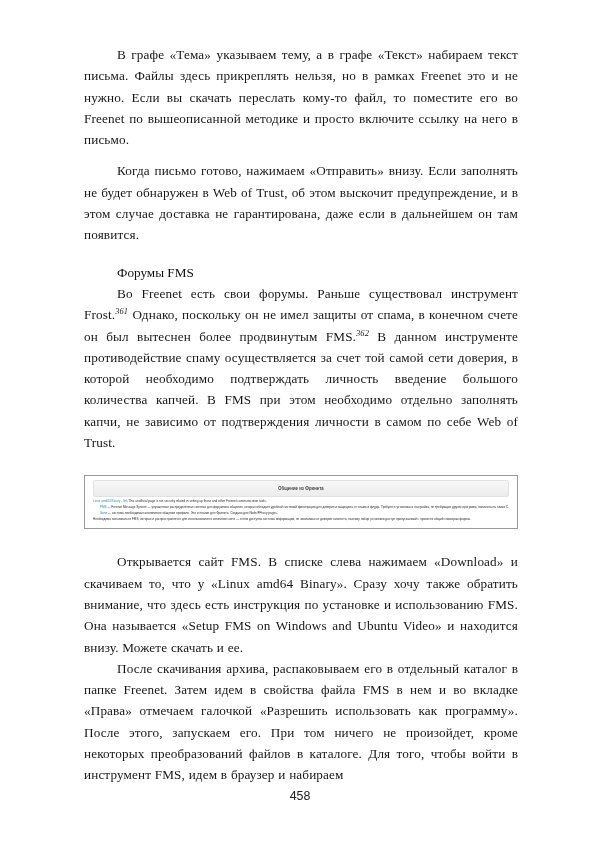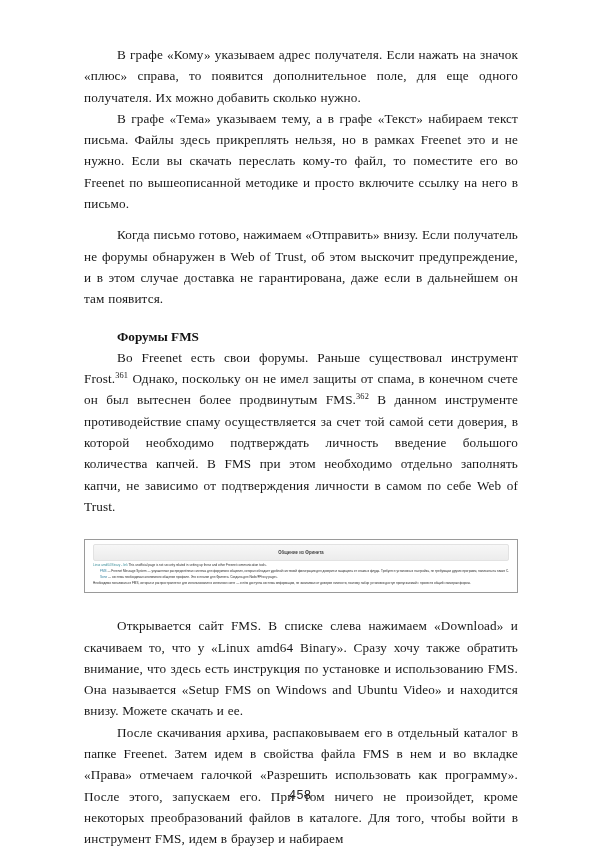--- a/index.html
+++ b/index.html
@@ -39,28 +39,29 @@
     color: #171717;
   }
   .gap-sm { height: 10px; }
   .gap-md { height: 16px; }
   .gap-lg { height: 22px; }
   h3.heading {
     margin: 0;
     text-indent: 33px;
     font-size: 13.2px;
     line-height: 21.3px;
-    font-weight: bold;
+    font-weight: normal;
     text-align: left;
     color: #111111;
   }
   sup.fn {
     font-size: 8.4px;
     vertical-align: super;
     line-height: 0;
+    font-style: italic;
   }
 
   
   .figure {
     margin: 0;
     width: 434px;
     display: flex;
     justify-content: center;
   }
   .shot {
@@ -141,36 +142,35 @@
   }
 
   .pagenum {
     position: absolute;
     left: 0;
     top: 789px;
     width: 600px;
     text-align: center;
     font-size: 12.4px;
     color: #222;
-    font-family: Liberation Mono, monospace;
+    font-family: Liberation Sans, sans-serif;
   }
 </style>
 </head>
 <body>
 
 <div class="page">
 
   <div class="content">
 
-    <p class="para">В графе «Кому» указываем адрес получателя. Если нажать на значок «плюс» справа, то появится дополнительное поле, для еще одного получателя. Их можно добавить сколько нужно.</p>
     <p class="para">В графе «Тема» указываем тему, а в графе «Текст» набираем текст письма. Файлы здесь прикреплять нельзя, но в рамках Freenet это и не нужно. Если вы скачать переслать кому-то файл, то поместите его во Freenet по вышеописанной методике и просто включите ссылку на него в письмо.</p>
 
     <div class="gap-sm"></div>
 
-    <p class="para">Когда письмо готово, нажимаем «Отправить» внизу. Если получатель не форумы обнаружен в Web of Trust, об этом выскочит предупреждение, и в этом случае доставка не гарантирована, даже если в дальнейшем он там появится.</p>
+    <p class="para">Когда письмо готово, нажимаем «Отправить» внизу. Если заполнять не будет обнаружен в Web of Trust, об этом выскочит предупреждение, и в этом случае доставка не гарантирована, даже если в дальнейшем он там появится.</p>
 
     <div class="gap-md"></div>
 
     <h3 class="heading">Форумы FMS</h3>
 
     <p class="para"><span>Во Freenet есть свои форумы. Раньше существовал инструмент Frost.</span><sup class="fn">361</sup> <span>Однако, поскольку он не имел защиты от спама, в конечном счете он был вытеснен более продвинутым FMS.</span><sup class="fn">362</sup><span> В данном инструменте противодействие спаму осуществляется за счет той самой сети доверия, в которой необходимо подтверждать личность введение большого количества капчей. В FMS при этом необходимо отдельно заполнять капчи, не зависимо от подтверждения личности в самом по себе Web of Trust.</span></p>
 
 
     <div class="gap-lg"></div>
 

